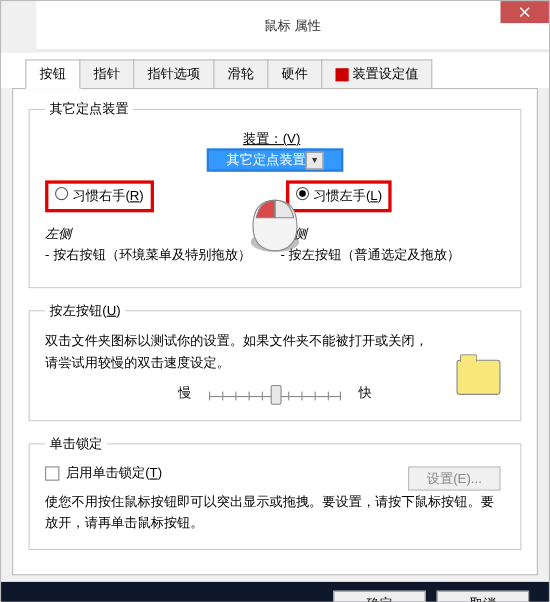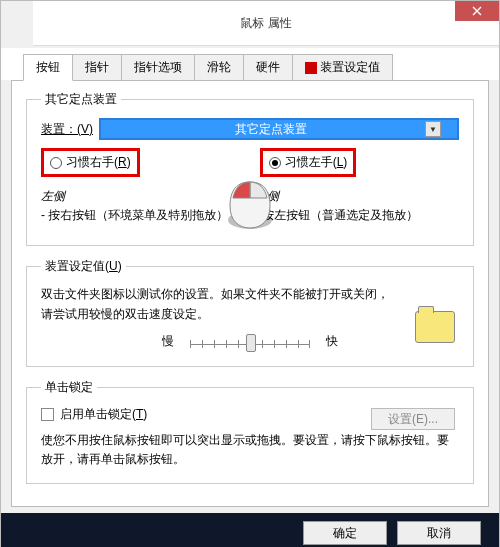--- a/index.html
+++ b/index.html
@@ -9,28 +9,28 @@
   .title { flex: 1; text-align: center; color: #333; font-size: 12px; }
   .close-btn { width: 44px; height: 20px; background: #c75050; color: #fff; position: absolute; right: 0; top: 0; display: flex; align-items: center; justify-content: center; font-size: 14px; cursor: pointer; }
   .close-btn svg { width: 10px; height: 10px; }
   .tabs { display: flex; padding: 6px 10px 0 22px; background: #fff; margin-top: 2px; }
   .tab { padding: 4px 12px; border: 1px solid #bbb; border-bottom: none; background: #f0f0f0; margin-right: -1px; cursor: pointer; font-size: 12px; }
   .tab.active { background: #fff; position: relative; z-index: 2; border-bottom: 1px solid #fff; margin-bottom: -1px; }
   .tab-icon { display:inline-block; width:12px; height:12px; background:#c00; vertical-align:middle; }
   .tabpanel { background: #fff; border: 1px solid #bbb; margin: 0 10px 6px 10px; padding: 10px 14px; position: relative; }
   fieldset { border: 1px solid #ccc; padding: 10px 14px 14px 14px; margin-bottom: 12px; position: relative; }
   legend { padding: 0 4px; font-size: 12px; color: #000; }
-  .device-row { display: flex; align-items: center; margin-bottom: 8px; }
+  .device-row { display: flex; align-items: center; margin-bottom: 8px; flex-direction: column; }
   .device-label { color: #000; margin-right: 6px; }
   .device-label span { text-decoration: underline; }
   .dropdown { flex: 1; height: 22px; border: 2px solid #2a7edb; background: #3399ff; color: #fff; display: flex; align-items: center; padding: 0 16px; position: relative; cursor: pointer; }
   .dropdown-text { flex: 1; text-align: center; }
   .dropdown-arrow { width: 16px; height: 16px; background: #e8e8e8; border: 1px solid #999; display:flex; align-items:center; justify-content:center; color:#333; font-size:8px; }
   .radios { display: flex; gap: 120px; margin: 8px 0 10px 0; }
-  .radio-wrap { display: flex; align-items: center; gap: 4px; padding: 3px 6px; }
+  .radio-wrap { display: flex; align-items: flex-start; gap: 4px; padding: 3px 6px; }
   .highlighted { border: 3px solid #e30000; }
   .radio { width:12px; height:12px; border:1px solid #555; border-radius:50%; display:inline-flex; align-items:center; justify-content:center; background:#fff; }
   .radio.checked::after { content:""; width:6px; height:6px; background:#000; border-radius:50%; }
   .halves { display: flex; gap: 10px; }
   .half { flex:1; font-size:12px; line-height: 1.6; }
   .half-title { font-style: italic; }
   .mouse-img { position:absolute; left: 50%; top: 68px; transform: translateX(-50%); }
   .dbl-text { line-height: 1.6; margin-bottom: 8px; }
   .slider-row { display:flex; align-items:center; justify-content:center; gap: 16px; }
   .slider { width: 120px; height: 20px; position: relative; }
@@ -111,21 +111,21 @@
         </div>
         <div class="half">
           <div class="half-title">右侧</div>
           <div>- 按左按钮（普通选定及拖放）</div>
         </div>
       </div>
     </fieldset>
 
     <fieldset style="position:relative;">
       <legend>
-        <span>装置设定值(</span><span class="u">U</span><span>)</span>
+        <span>按左按钮(</span><span class="u">U</span><span>)</span>
       </legend>
       <div class="dbl-text" style="padding-right:60px;font-family:Liberation Serif, serif;">双击文件夹图标以测试你的设置。如果文件夹不能被打开或关闭，请尝试用较慢的双击速度设定。</div>
       <div class="slider-row">
         <span>慢</span>
         <div class="slider">
           <div class="slider-track"></div>
           <div class="slider-tick" style="left:0"></div>
           <div class="slider-tick" style="left:12px"></div>
           <div class="slider-tick" style="left:24px"></div>
           <div class="slider-tick" style="left:36px"></div>

